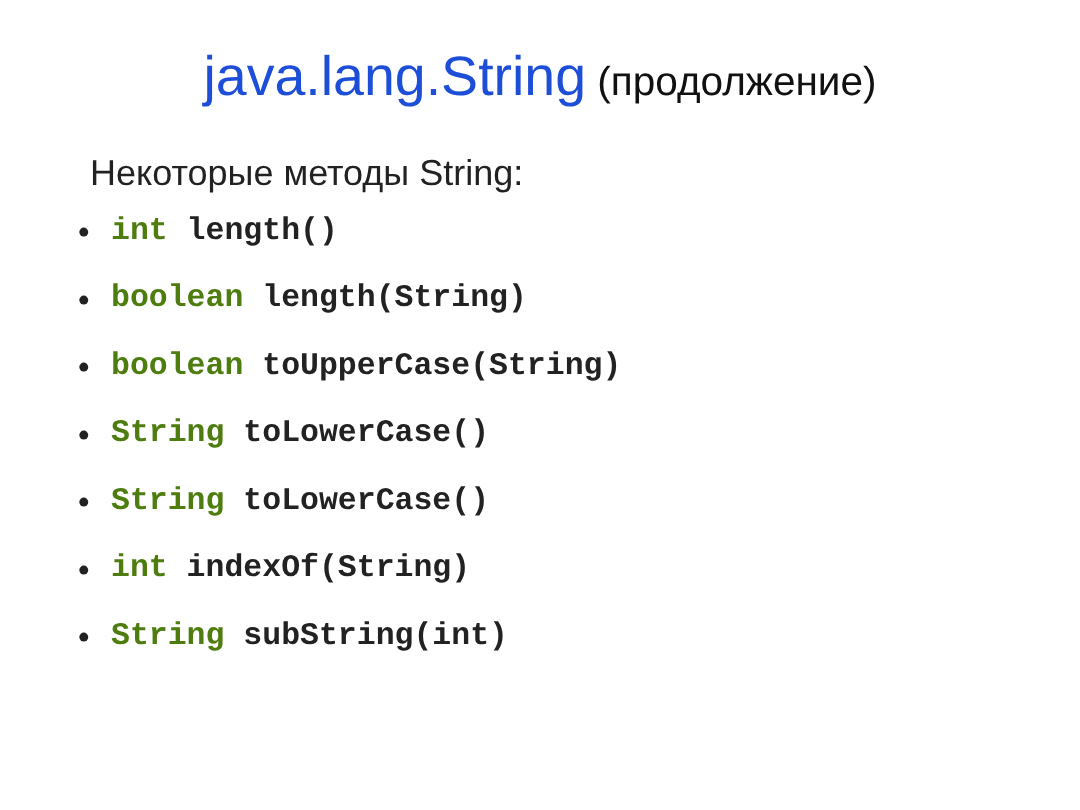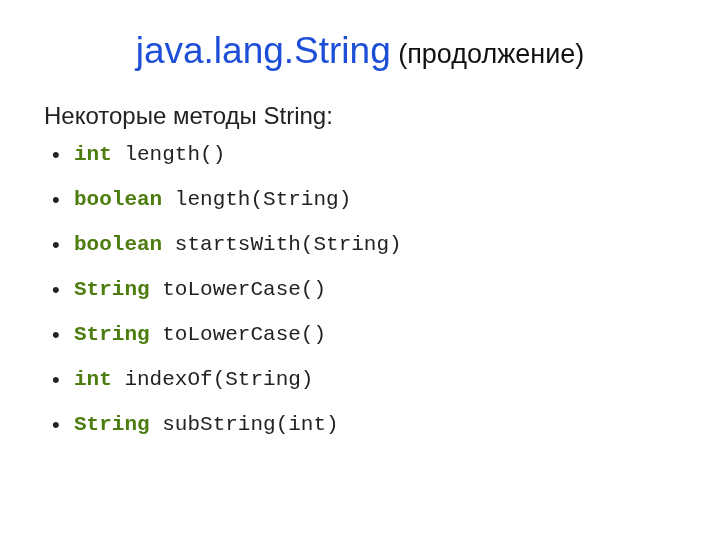--- a/index.html
+++ b/index.html
@@ -26,21 +26,21 @@
     font-size: 37px;
     color: #1d4ed8;
   }
   .title-sub {
     font-size: 27px;
     color: #111;
     margin-top: 42px;
   }
   .subtitle {
     font-size: 24px;
-    margin: 0 0 14px 0;
+    margin: 0 0 14px 16px;
     padding-left: 4px;
     font-weight: 400;
   }
   ul.methods {
     list-style: none;
     margin: 0;
     padding: 0 0 0 12px;
   }
   ul.methods li {
     font-family: "Consolas", "Courier New", monospace;
@@ -60,20 +60,21 @@
     font-size: 22px;
     line-height: 1.0;
     color: #222;
   }
   .kw {
     color: #4d7c0f;
     font-weight: bold;
   }
   .mono {
     font-family: "Consolas", "Courier New", monospace;
+    font-weight: bold;
   }
 </style>
 </head>
 <body>
 
 <div class="slide">
 
   <h1 class="title">
     <span class="title-main">java.lang.String</span><span class="title-sub"> (продолжение)</span>
   </h1>
@@ -81,21 +82,21 @@
   <div class="subtitle">Некоторые методы String:</div>
 
   <ul class="methods">
     <li>
       <span class="kw">int</span><span class="mono"> length()</span>
     </li>
     <li>
       <span class="kw">boolean</span><span class="mono"> length(String)</span>
     </li>
     <li>
-      <span class="kw">boolean</span><span class="mono"> startsWith(String)</span>
+      <span class="kw">boolean</span><span class="mono"> toUpperCase(String)</span>
     </li>
     <li>
       <span class="kw">String</span><span class="mono"> toLowerCase()</span>
     </li>
     <li>
       <span class="kw">String</span><span class="mono"> toLowerCase()</span>
     </li>
     <li>
       <span class="kw">int</span><span class="mono"> indexOf(String)</span>
     </li>

